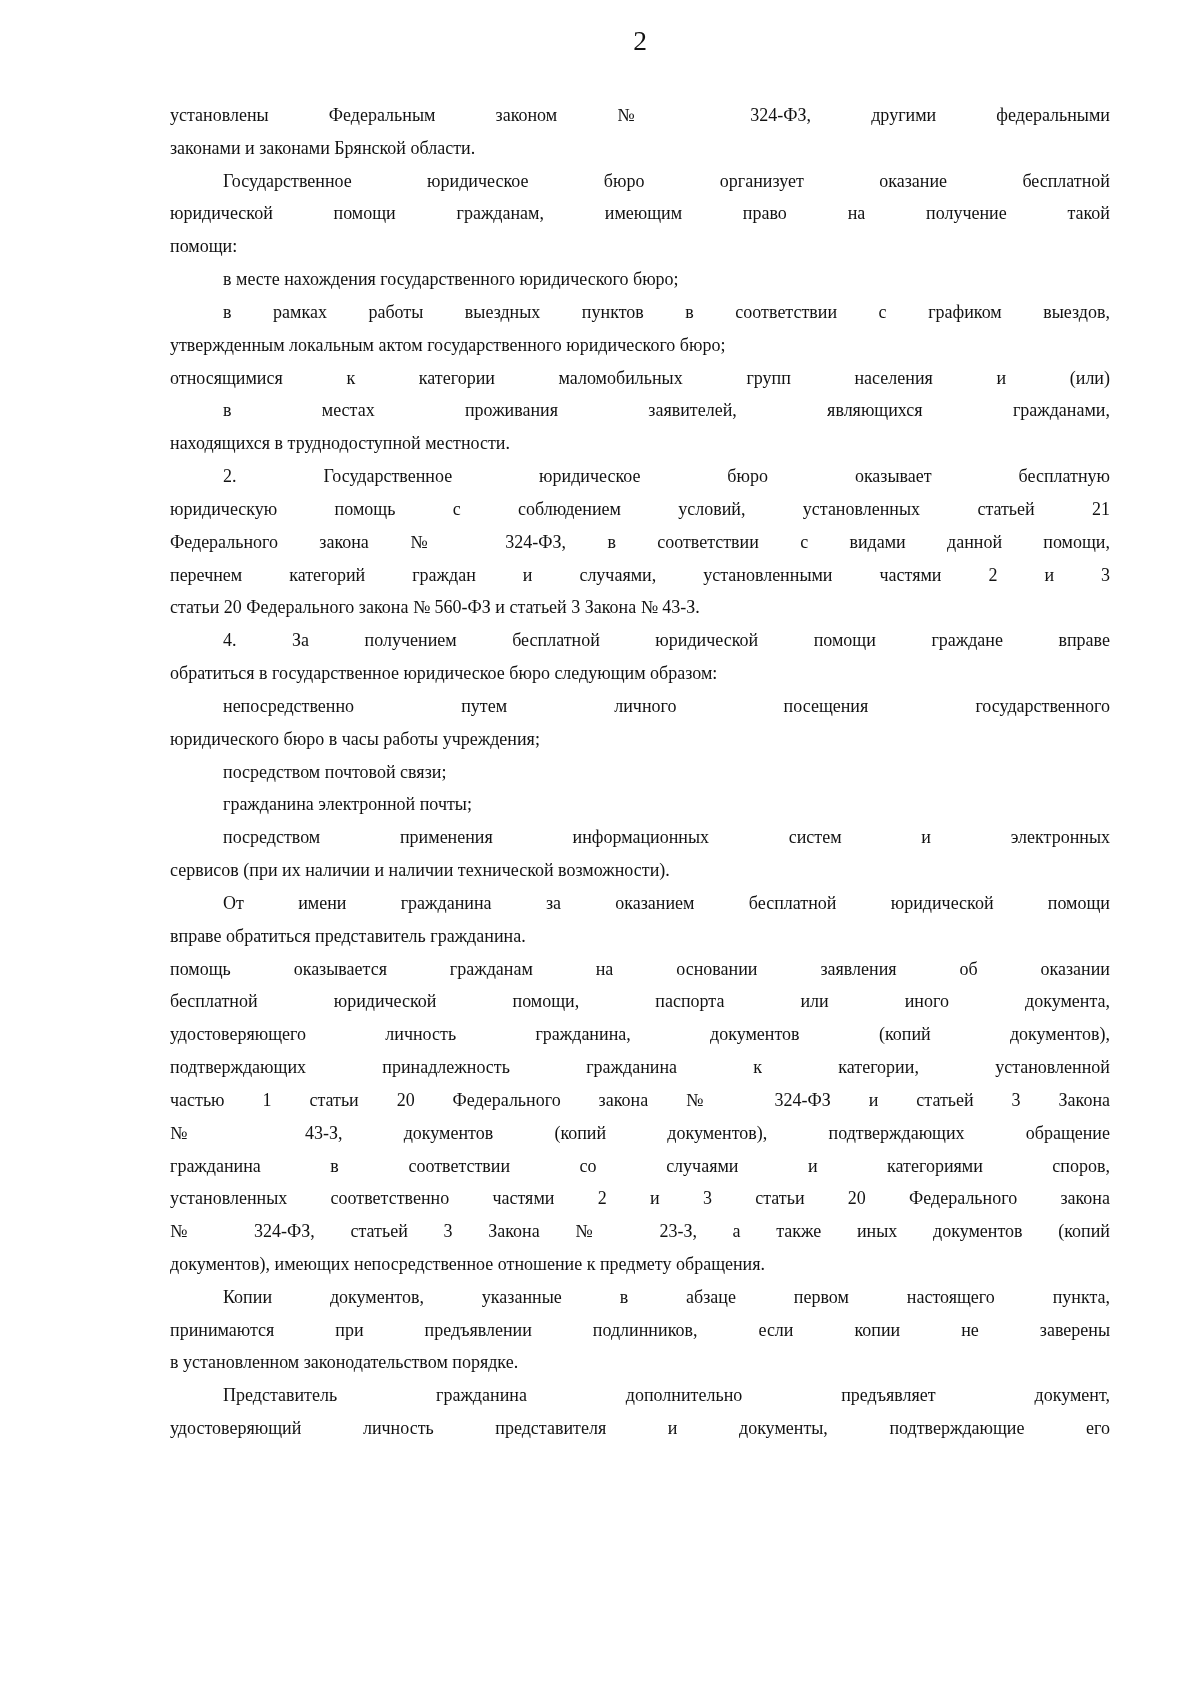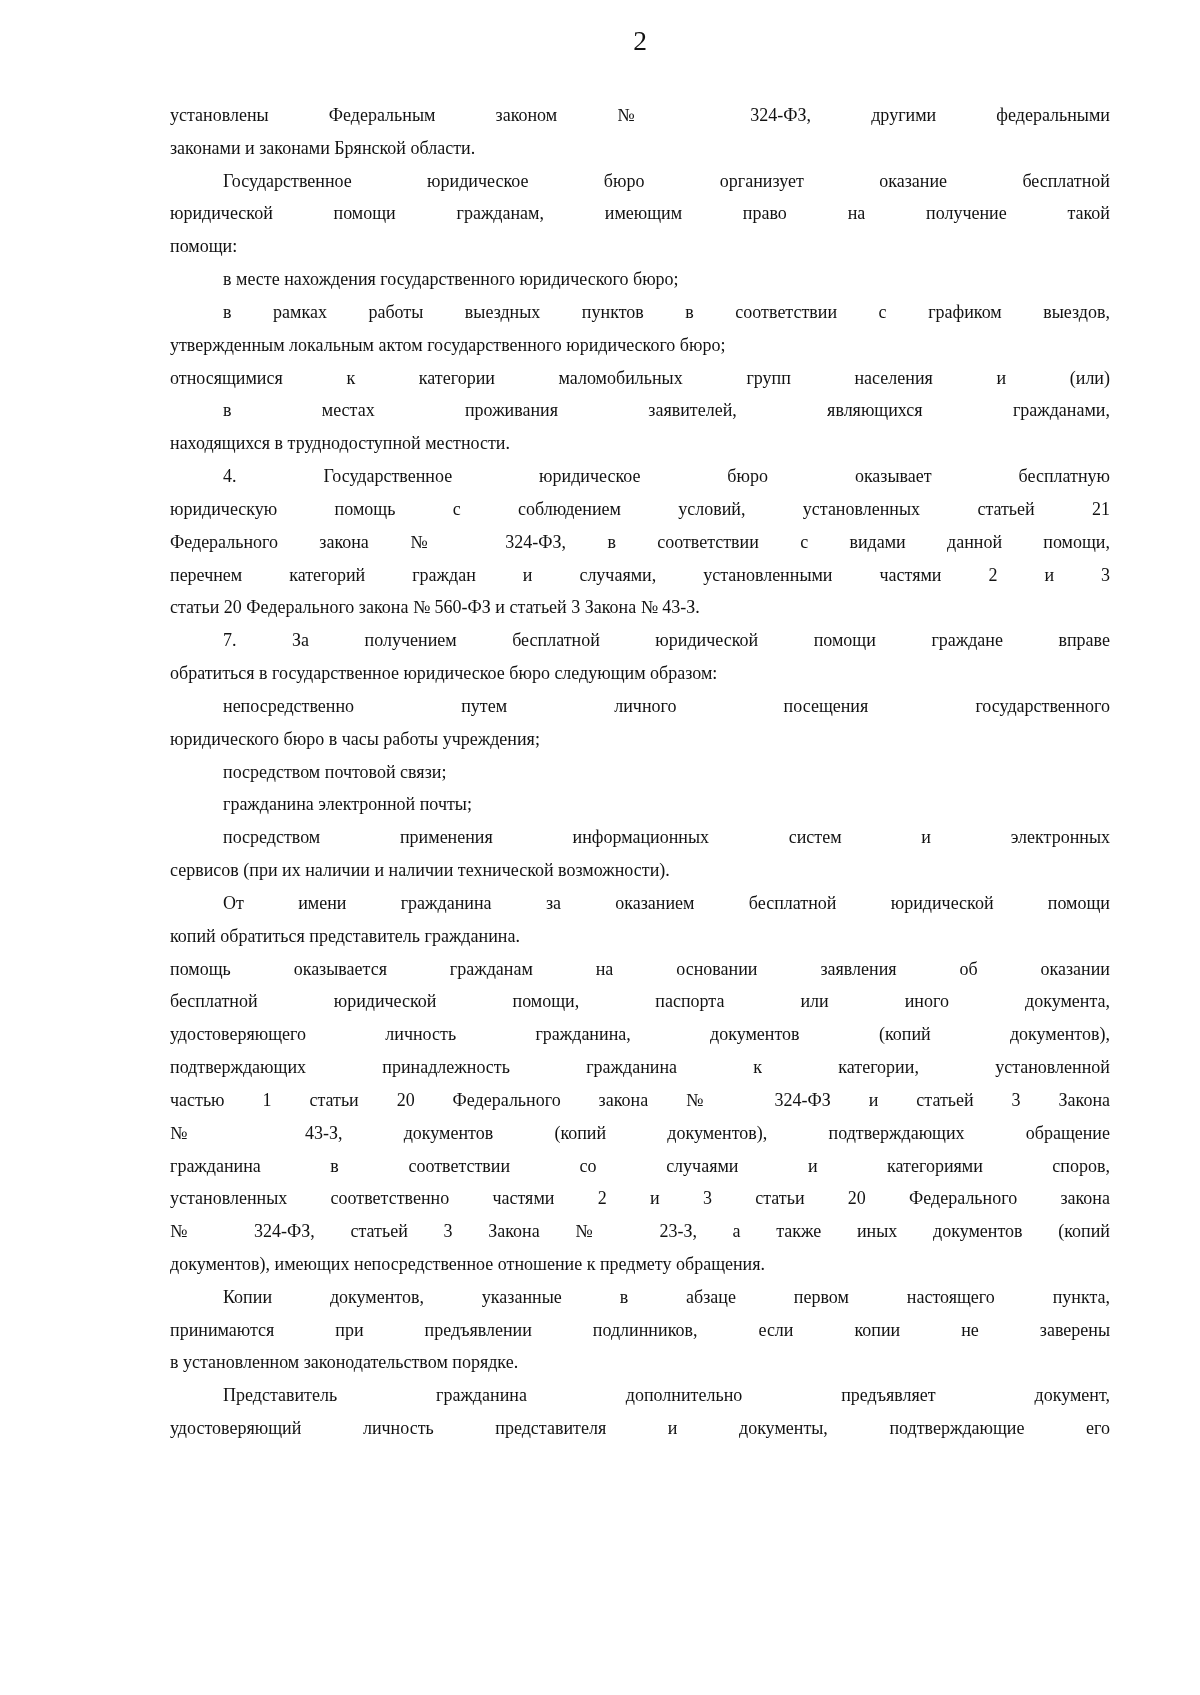--- a/index.html
+++ b/index.html
@@ -56,35 +56,35 @@
       <div class="line end">законами и законами Брянской области.</div>
       <div class="line ind">Государственное юридическое бюро организует оказание бесплатной</div>
       <div class="line">юридической помощи гражданам, имеющим право на получение такой</div>
       <div class="line end">помощи:</div>
       <div class="line ind end">в месте нахождения государственного юридического бюро;</div>
       <div class="line ind">в рамках работы выездных пунктов в соответствии с графиком выездов,</div>
       <div class="line end">утвержденным локальным актом государственного юридического бюро;</div>
       <div class="line">относящимися к категории маломобильных групп населения и (или)</div>
       <div class="line ind">в местах проживания заявителей, являющихся гражданами,</div>
       <div class="line end">находящихся в труднодоступной местности.</div>
-      <div class="line ind">4. Государственное юридическое бюро оказывает бесплатную</div>
+      <div class="line ind">2. Государственное юридическое бюро оказывает бесплатную</div>
       <div class="line">юридическую помощь с соблюдением условий, установленных статьей 21</div>
       <div class="line">Федерального закона № 324-ФЗ, в соответствии с видами данной помощи,</div>
       <div class="line">перечнем категорий граждан и случаями, установленными частями 2 и 3</div>
       <div class="line end">статьи 20 Федерального закона № 560-ФЗ и статьей 3 Закона № 43-З.</div>
-      <div class="line ind">7. За получением бесплатной юридической помощи граждане вправе</div>
+      <div class="line ind">4. За получением бесплатной юридической помощи граждане вправе</div>
       <div class="line end">обратиться в государственное юридическое бюро следующим образом:</div>
       <div class="line ind">непосредственно путем личного посещения государственного</div>
       <div class="line end">юридического бюро в часы работы учреждения;</div>
       <div class="line ind end">посредством почтовой связи;</div>
       <div class="line ind end">гражданина электронной почты;</div>
       <div class="line ind">посредством применения информационных систем и электронных</div>
       <div class="line end">сервисов (при их наличии и наличии технической возможности).</div>
       <div class="line ind">От имени гражданина за оказанием бесплатной юридической помощи</div>
-      <div class="line end">копий обратиться представитель гражданина.</div>
+      <div class="line end">вправе обратиться представитель гражданина.</div>
       <div class="line">помощь оказывается гражданам на основании заявления об оказании</div>
       <div class="line">бесплатной юридической помощи, паспорта или иного документа,</div>
       <div class="line">удостоверяющего личность гражданина, документов (копий документов),</div>
       <div class="line">подтверждающих принадлежность гражданина к категории, установленной</div>
       <div class="line">частью 1 статьи 20 Федерального закона № 324-ФЗ и статьей 3 Закона</div>
       <div class="line">№ 43-З, документов (копий документов), подтверждающих обращение</div>
       <div class="line">гражданина в соответствии со случаями и категориями споров,</div>
       <div class="line">установленных соответственно частями 2 и 3 статьи 20 Федерального закона</div>
       <div class="line">№ 324-ФЗ, статьей 3 Закона № 23-З, а также иных документов (копий</div>
       <div class="line end">документов), имеющих непосредственное отношение к предмету обращения.</div>

